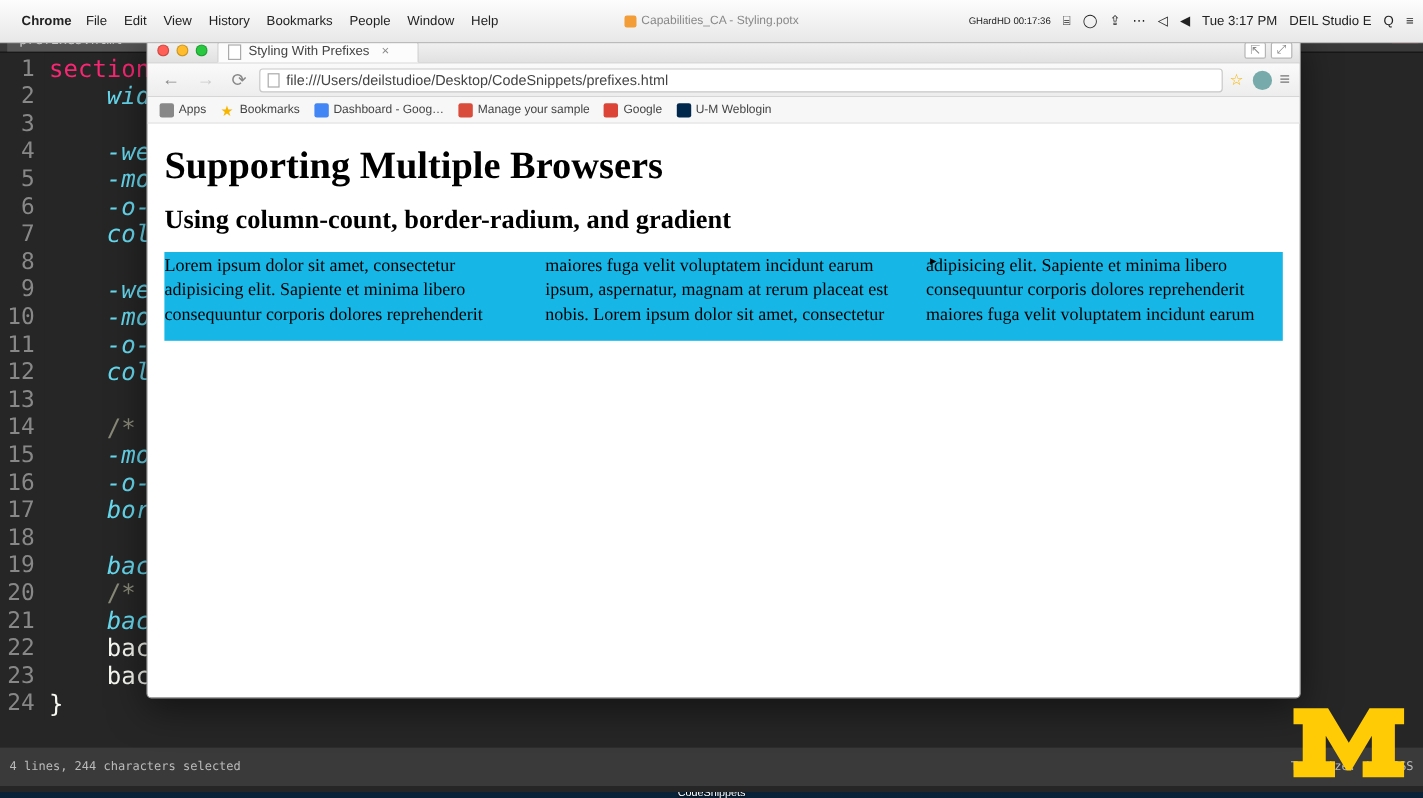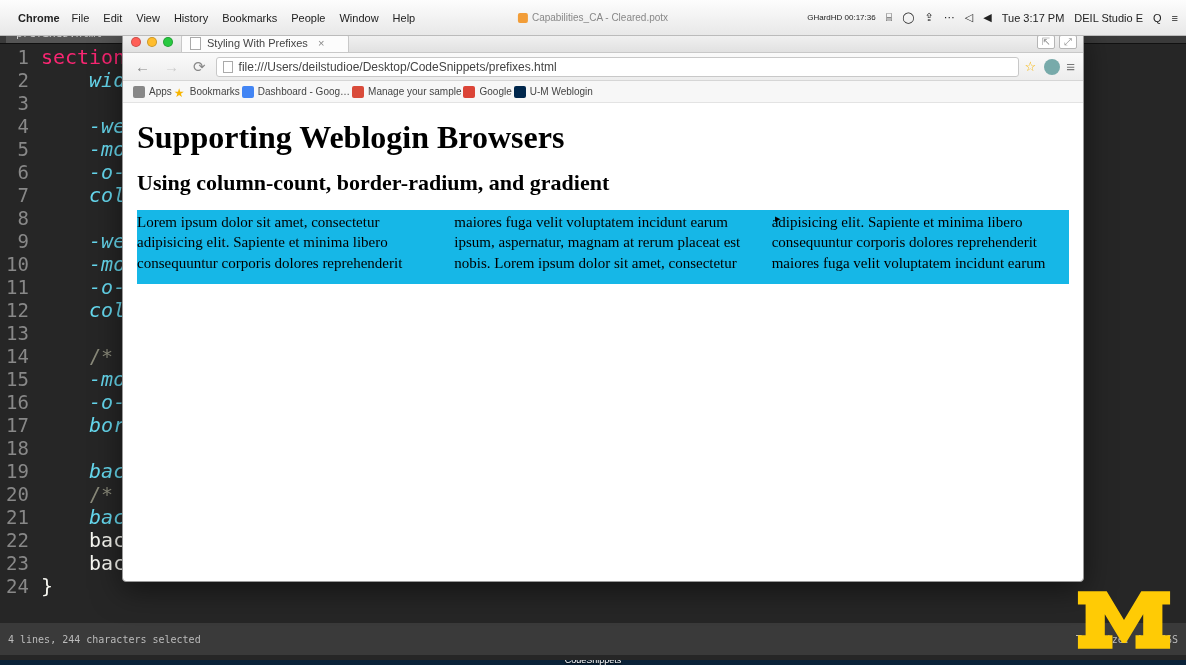--- a/index.html
+++ b/index.html
@@ -95,21 +95,21 @@
   .b-toolbar .nav { color:#888; font-size:15px; padding:0 4px;}
   .b-toolbar .omni {
     flex:1; height:20px; border:1px solid #c8c8c8; border-radius:3px;
     background:#fff; display:flex; align-items:center; padding:0 6px; font-size:12px; color:#444;
   }
   .b-toolbar .omni .pg { width:10px; height:12px; border:1px solid #aaa; margin-right:6px;}
   .b-toolbar .ham { font-size:15px; color:#777; }
   .b-toolbar .st  { color:#f7b500; font-size:13px; margin-right:2px;}
   .b-bookmarks {
     height: 22px; background:#f7f7f7; border-bottom:1px solid #e3e3e3;
-    display:flex; align-items:center; gap:2px; padding:0 10px;
+    display:flex; align-items:center; gap:12px; padding:0 10px;
     font-size:10px; color:#444;
   }
   .b-bookmarks .bk { display:flex; align-items:center; gap:4px;}
   .bk .sq { width:12px; height:12px; border-radius:2px; }
   .sq.apps{background:#888;}
   .sq.star{background:transparent;color:#f7b500;font-size:12px;}
   .sq.gdrv{background:#4285f4;}
   .sq.myp {background:#d94b3a;}
   .sq.ggl {background:#db4437;}
   .sq.um  {background:#00274c;}
@@ -176,21 +176,21 @@
   <span class="mitem">File</span>
   <span class="mitem">Edit</span>
   <span class="mitem">View</span>
   <span class="mitem">History</span>
   <span class="mitem">Bookmarks</span>
   <span class="mitem">People</span>
   <span class="mitem">Window</span>
   <span class="mitem">Help</span>
   <span class="mini-title">
     <span style="width:10px;height:10px;background:#f29d38;border-radius:2px;display:inline-block"></span>
-    <span>Capabilities_CA - Cleared.potx</span>
+    <span>Capabilities_CA - Styling.potx</span>
   </span>
   <span class="spacer"></span>
   <div class="right">
     <span style="font-size:8px;line-height:1">GHardHD 00:17:36</span>
     <span>⌸</span>
     <span>◯</span>
     <span>⇪</span>
     <span>⋯</span>
     <span>◁</span>
     <span>◀</span>
@@ -349,21 +349,21 @@
     <span class="bk">
         <span class="sq ggl"></span>
         <span>Google</span>
       </span>
     <span class="bk">
         <span class="sq um"></span>
         <span>U-M Weblogin</span>
       </span>
   </div>
   <div class="b-content">
-    <h1>Supporting Weblogin Browsers</h1>
+    <h1>Supporting Multiple Browsers</h1>
     <h2>Using column-count, border-radium, and gradient</h2>
     <div class="col-box">
       <p>Lorem ipsum dolor sit amet, consectetur adipisicing elit. Sapiente et minima libero consequuntur corporis dolores reprehenderit maiores fuga velit voluptatem incidunt earum ipsum, aspernatur, magnam at rerum placeat est nobis. Lorem ipsum dolor sit amet, consectetur adipisicing elit. Sapiente et minima libero consequuntur corporis dolores reprehenderit maiores fuga velit voluptatem incidunt earum ipsum, aspernatur, magnam at rerum placeat est nobis.</p>
     </div>
   </div>
 </div>
 
 <div class="cursor-dot"></div>
 
 <div class="mlogo">

